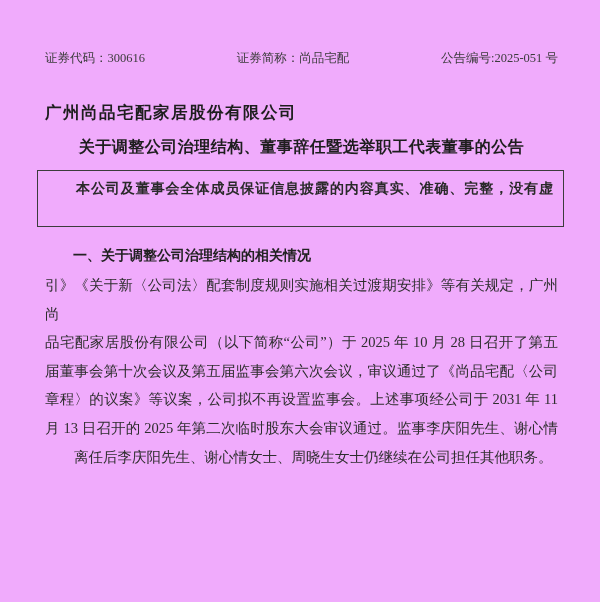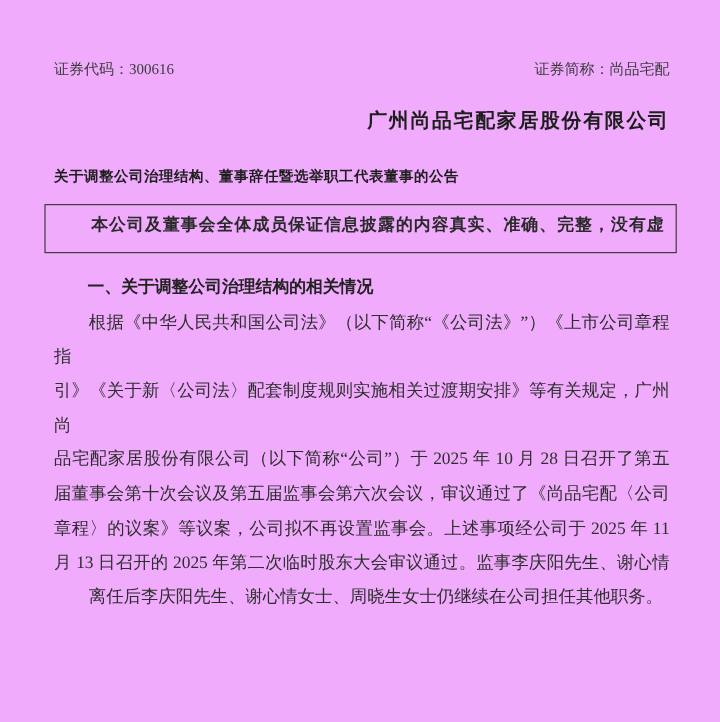--- a/index.html
+++ b/index.html
@@ -21,43 +21,43 @@
   .doc-header {
     display: flex;
     justify-content: space-between;
     align-items: baseline;
     font-size: 12.5px;
     line-height: 16px;
     color: #3b3b3b;
     white-space: nowrap;
   }
   .company-name {
-    margin-top: 24px;
-    text-align: right;
+    margin-top: 36px;
+    text-align: left;
     font-size: 16.5px;
     font-weight: bold;
     letter-spacing: 1.5px;
     line-height: 22px;
     color: #1e1e1e;
   }
   .doc-title {
-    margin-top: 24px;
-    text-align: left;
-    font-size: 12px;
+    margin-top: 12px;
+    text-align: center;
+    font-size: 16px;
     font-weight: bold;
     letter-spacing: 0.5px;
     line-height: 22px;
     color: #1e1e1e;
   }
   .disclaimer-box {
     margin-top: 12px;
     margin-left: -8px;
     margin-right: -6px;
     border: 1px solid #3c3c3c;
-    padding: 4px 10px 8px 10px;
+    padding: 4px 10px 24px 10px;
     font-size: 14px;
     font-weight: bold;
     line-height: 27px;
     color: #2a2a2a;
   }
   .disclaimer-box .dline.first {
     text-indent: 2em;
   }
   .section-heading {
     margin-top: 18px;
@@ -90,36 +90,36 @@
   }
 </style>
 </head>
 <body>
 
 <div class="page">
 
   <div class="doc-header">
     <span>证券代码：300616</span>
     <span>证券简称：尚品宅配</span>
+    <span>公告编号:2025-051 号</span>
   </div>
 
   <div class="company-name">广州尚品宅配家居股份有限公司</div>
 
   <div class="doc-title">关于调整公司治理结构、董事辞任暨选举职工代表董事的公告</div>
 
   <div class="disclaimer-box">
     <div class="dline first fill">本公司及董事会全体成员保证信息披露的内容真实、准确、完整，没有虚</div>
   </div>
 
   <div class="section-heading">一、关于调整公司治理结构的相关情况</div>
 
   <div class="body-text">
-    <div class="line indent fill">根据《中华人民共和国公司法》（以下简称“《公司法》”）《上市公司章程指</div>
     <div class="line fill">引》《关于新〈公司法〉配套制度规则实施相关过渡期安排》等有关规定，广州尚</div>
     <div class="line fill">品宅配家居股份有限公司（以下简称“公司”）于 2025 年 10 月 28 日召开了第五</div>
     <div class="line fill">届董事会第十次会议及第五届监事会第六次会议，审议通过了《尚品宅配〈公司</div>
-    <div class="line fill">章程〉的议案》等议案，公司拟不再设置监事会。上述事项经公司于 2025 年 11</div>
+    <div class="line fill">章程〉的议案》等议案，公司拟不再设置监事会。上述事项经公司于 2031 年 11</div>
     <div class="line fill">月 13 日召开的 2025 年第二次临时股东大会审议通过。监事李庆阳先生、谢心情</div>
     <div class="line indent">离任后李庆阳先生、谢心情女士、周晓生女士仍继续在公司担任其他职务。</div>
 
   </div>
 
 </div>
 
 </body></html>

